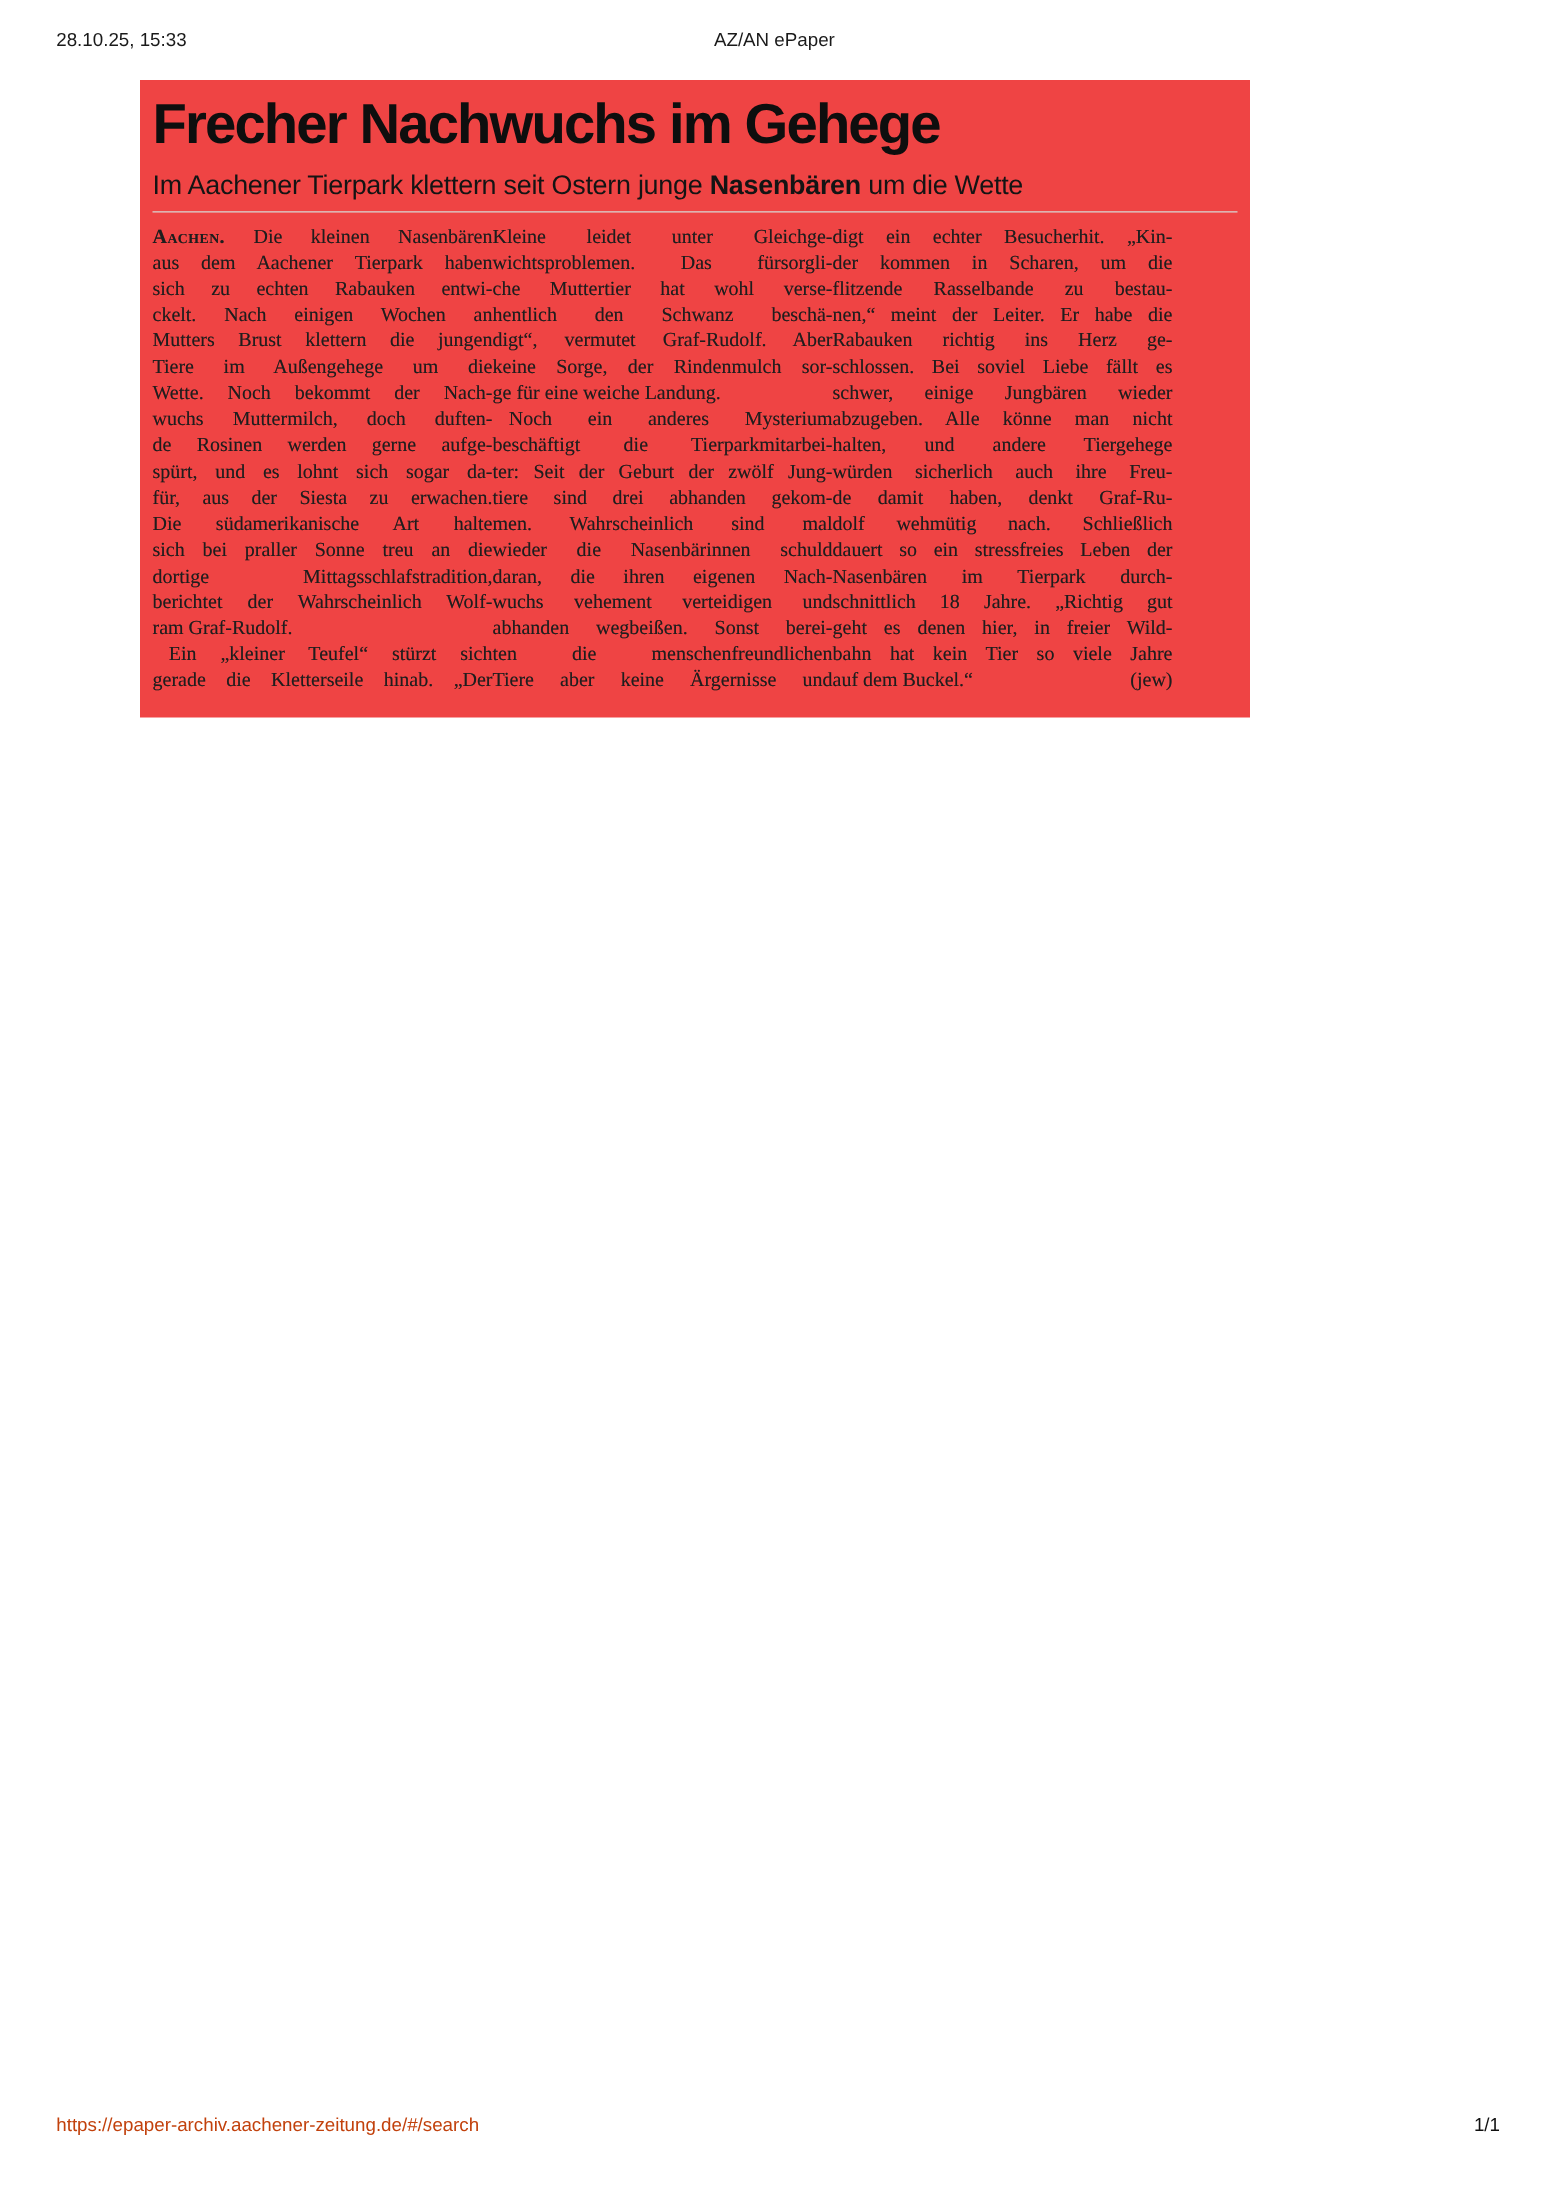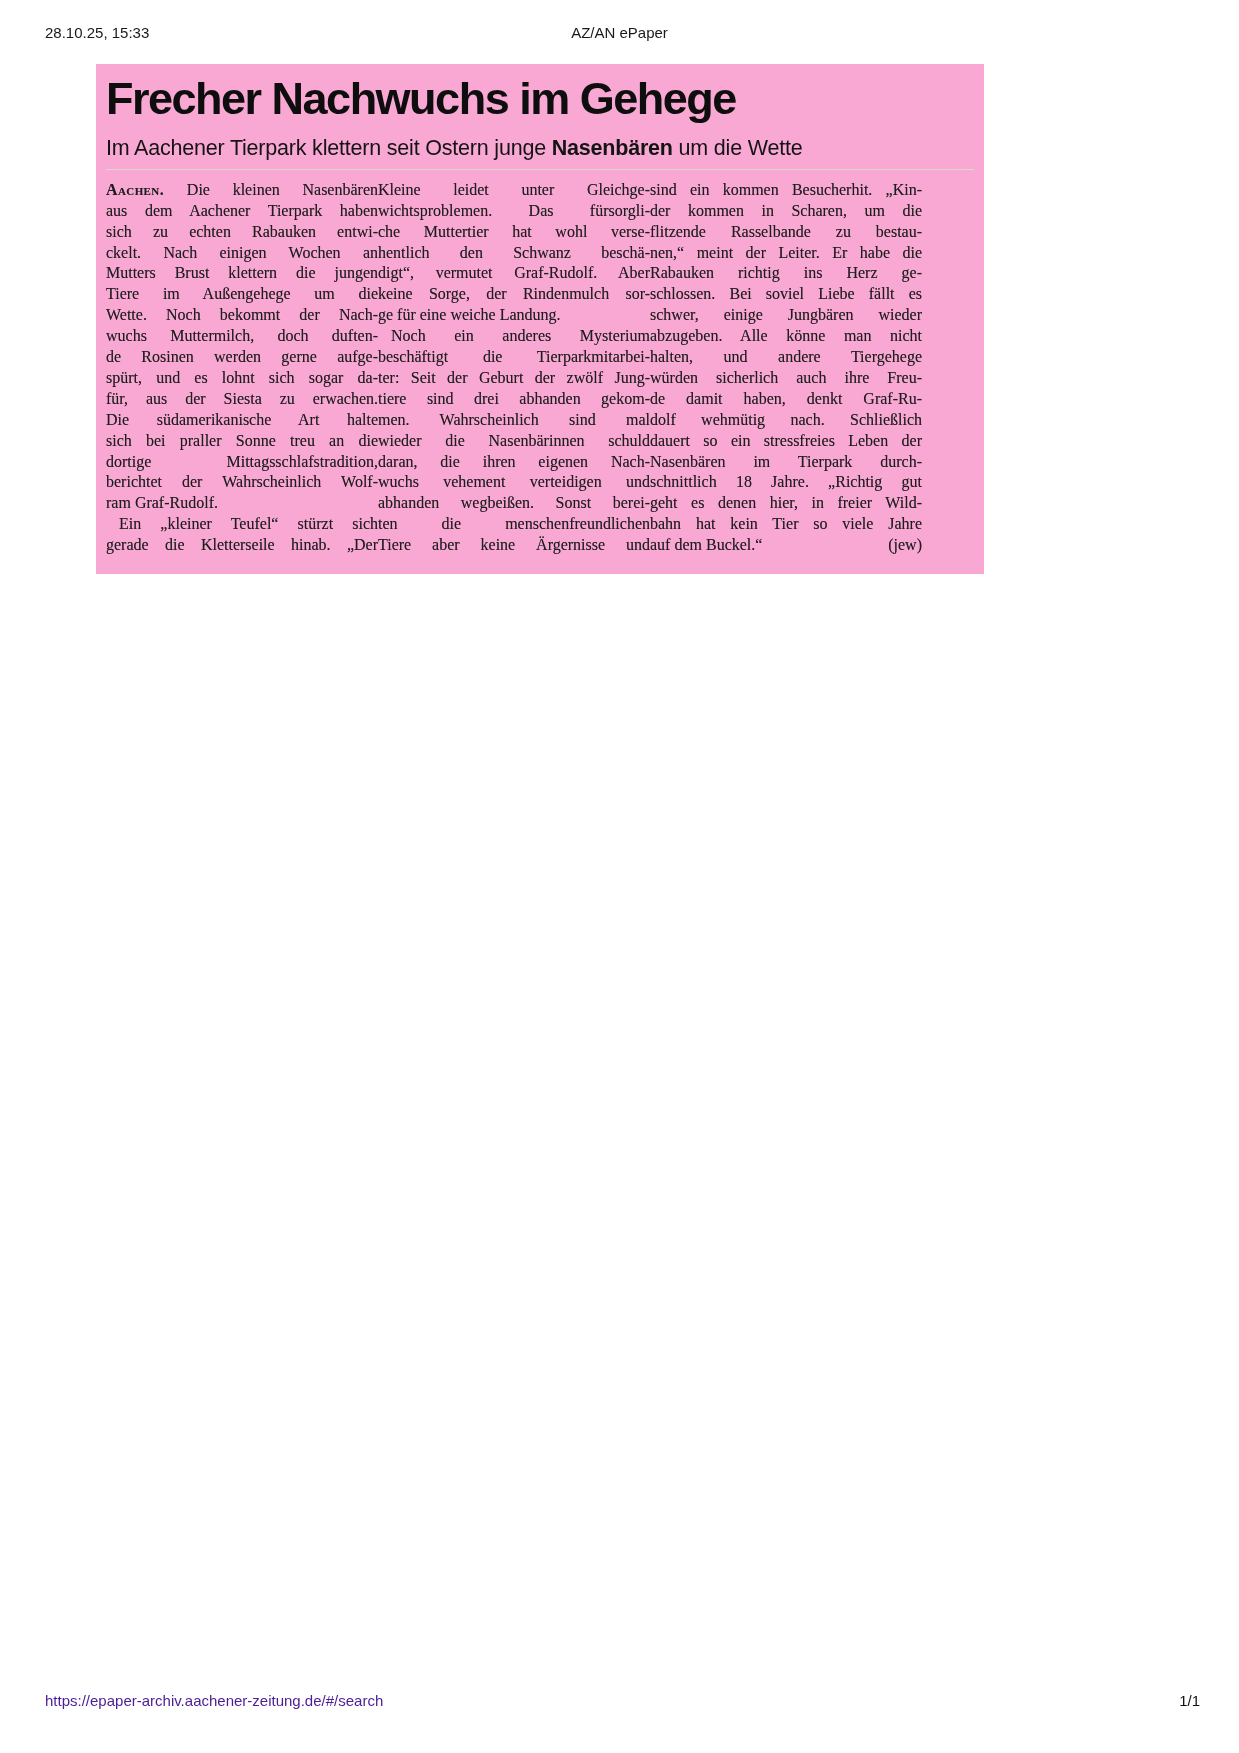--- a/index.html
+++ b/index.html
@@ -14,22 +14,22 @@
   }
   .print-header-date {
     position: absolute; left: 45px; top: 24px;
     font-size: 15px; color: #1a1a1a;
   }
   .print-header-title {
     position: absolute; left: 0; right: 0; top: 24px;
     text-align: center; font-size: 15px; color: #1a1a1a;
   }
   .clip {
-    position: absolute; left: 96px; top: 64px; width: 888px;
-    background: #f9a8d4;
+    position: absolute; left: 112px; top: 64px; width: 888px;
+    background: #ef4444;
     padding: 12px 10px 18px 10px;
   }
   .headline {
     font-family: "Liberation Sans", sans-serif;
     font-weight: bold;
     font-size: 45px;
     line-height: 1.04;
     letter-spacing: -1.5px;
     color: #0e0e0e;
   }
@@ -57,21 +57,21 @@
   .bline.just { text-align: justify; text-align-last: justify; }
   .bline.ind { text-indent: 13px; }
   .bline.split { display: flex; justify-content: space-between; }
   .dateline {
     font-variant: small-caps;
     font-weight: bold;
     letter-spacing: 0.4px;
   }
   .print-footer-url {
     position: absolute; left: 45px; top: 1692px;
-    font-size: 15px; color: #4c1d95;
+    font-size: 15px; color: #c2410c;
   }
   .print-footer-page {
     position: absolute; right: 39px; top: 1692px;
     font-size: 15px; color: #111111;
   }
 </style>
 </head>
 <body>
 
 <div class="page">
@@ -123,21 +123,21 @@
           <div class="bline just">tiere sind drei abhanden gekom-</div>
           <div class="bline just">men. Wahrscheinlich sind mal</div>
           <div class="bline just">wieder die Nasenbärinnen schuld</div>
           <div class="bline just">daran, die ihren eigenen Nach-</div>
           <div class="bline just">wuchs vehement verteidigen und</div>
           <div class="bline just">abhanden wegbeißen. Sonst berei-</div>
           <div class="bline just">ten die menschenfreundlichen</div>
           <div class="bline just">Tiere aber keine Ärgernisse und</div>
         </div>
       <div class="col">
-          <div class="bline just">sind ein kommen Besucherhit. „Kin-</div>
+          <div class="bline just">digt ein echter Besucherhit. „Kin-</div>
           <div class="bline just">der kommen in Scharen, um die</div>
           <div class="bline just">flitzende Rasselbande zu bestau-</div>
           <div class="bline just">nen,“ meint der Leiter. Er habe die</div>
           <div class="bline just">Rabauken richtig ins Herz ge-</div>
           <div class="bline just">schlossen. Bei soviel Liebe fällt es</div>
           <div class="bline just">schwer, einige Jungbären wieder</div>
           <div class="bline just">abzugeben. Alle könne man nicht</div>
           <div class="bline just">halten, und andere Tiergehege</div>
           <div class="bline just">würden sicherlich auch ihre Freu-</div>
           <div class="bline just">de damit haben, denkt Graf-Ru-</div>

